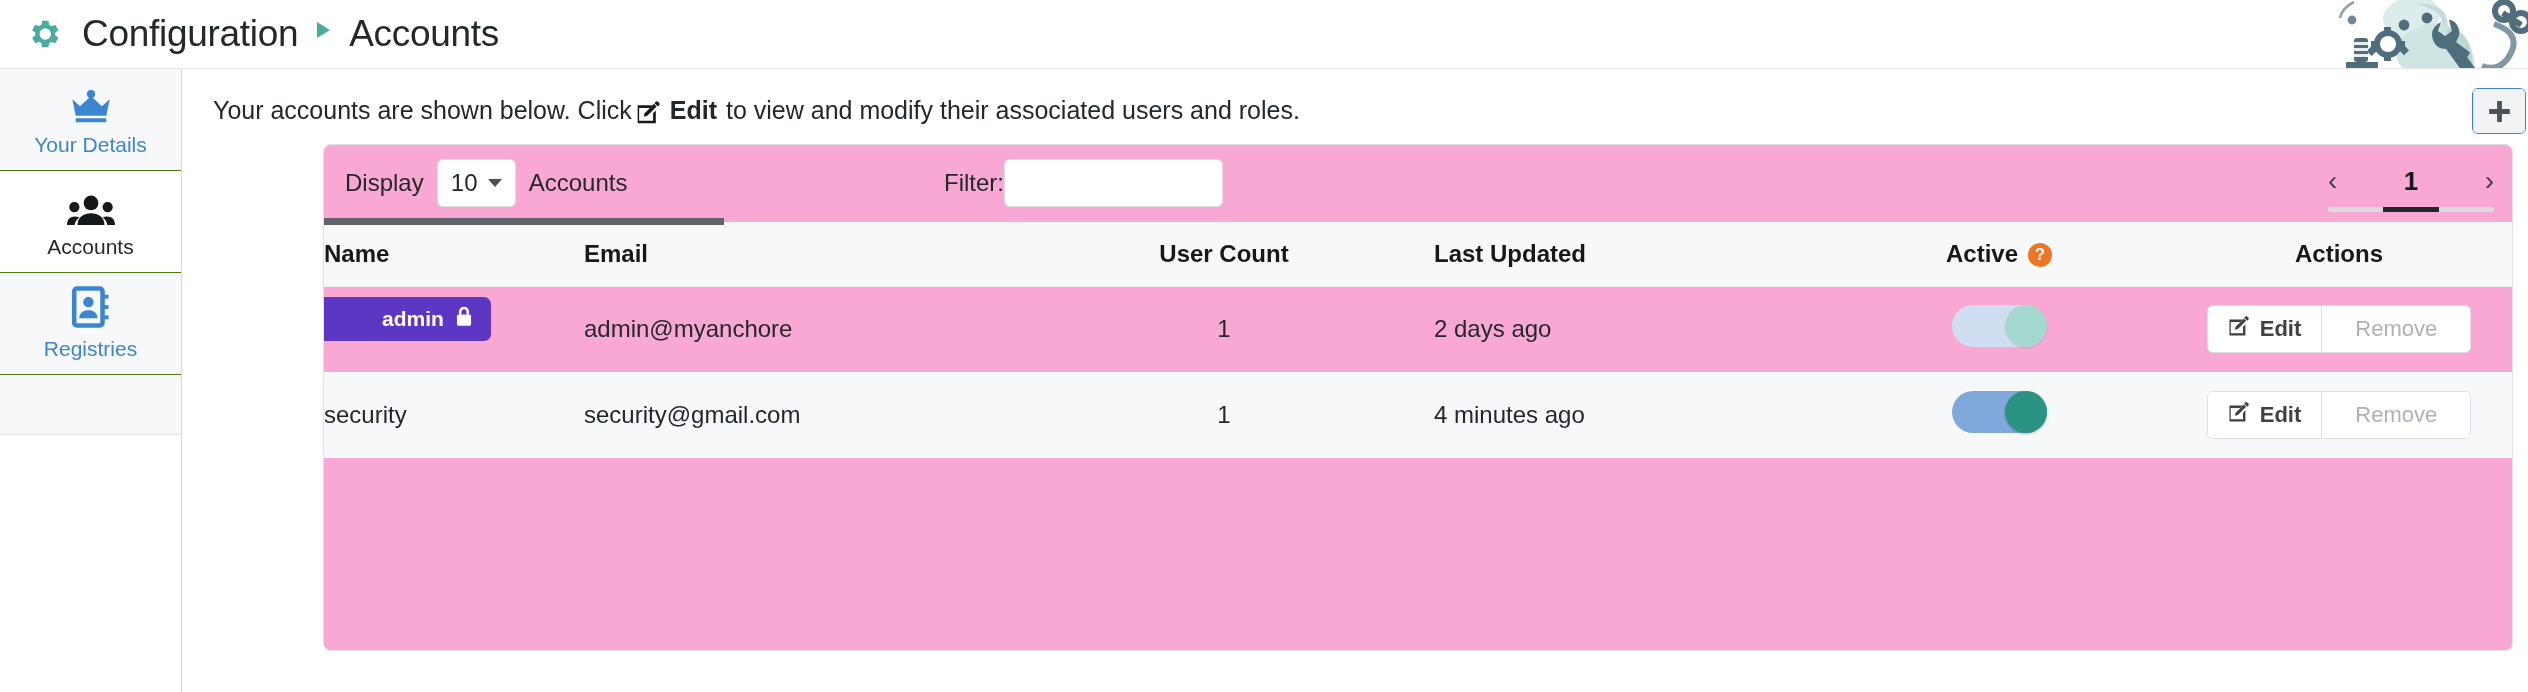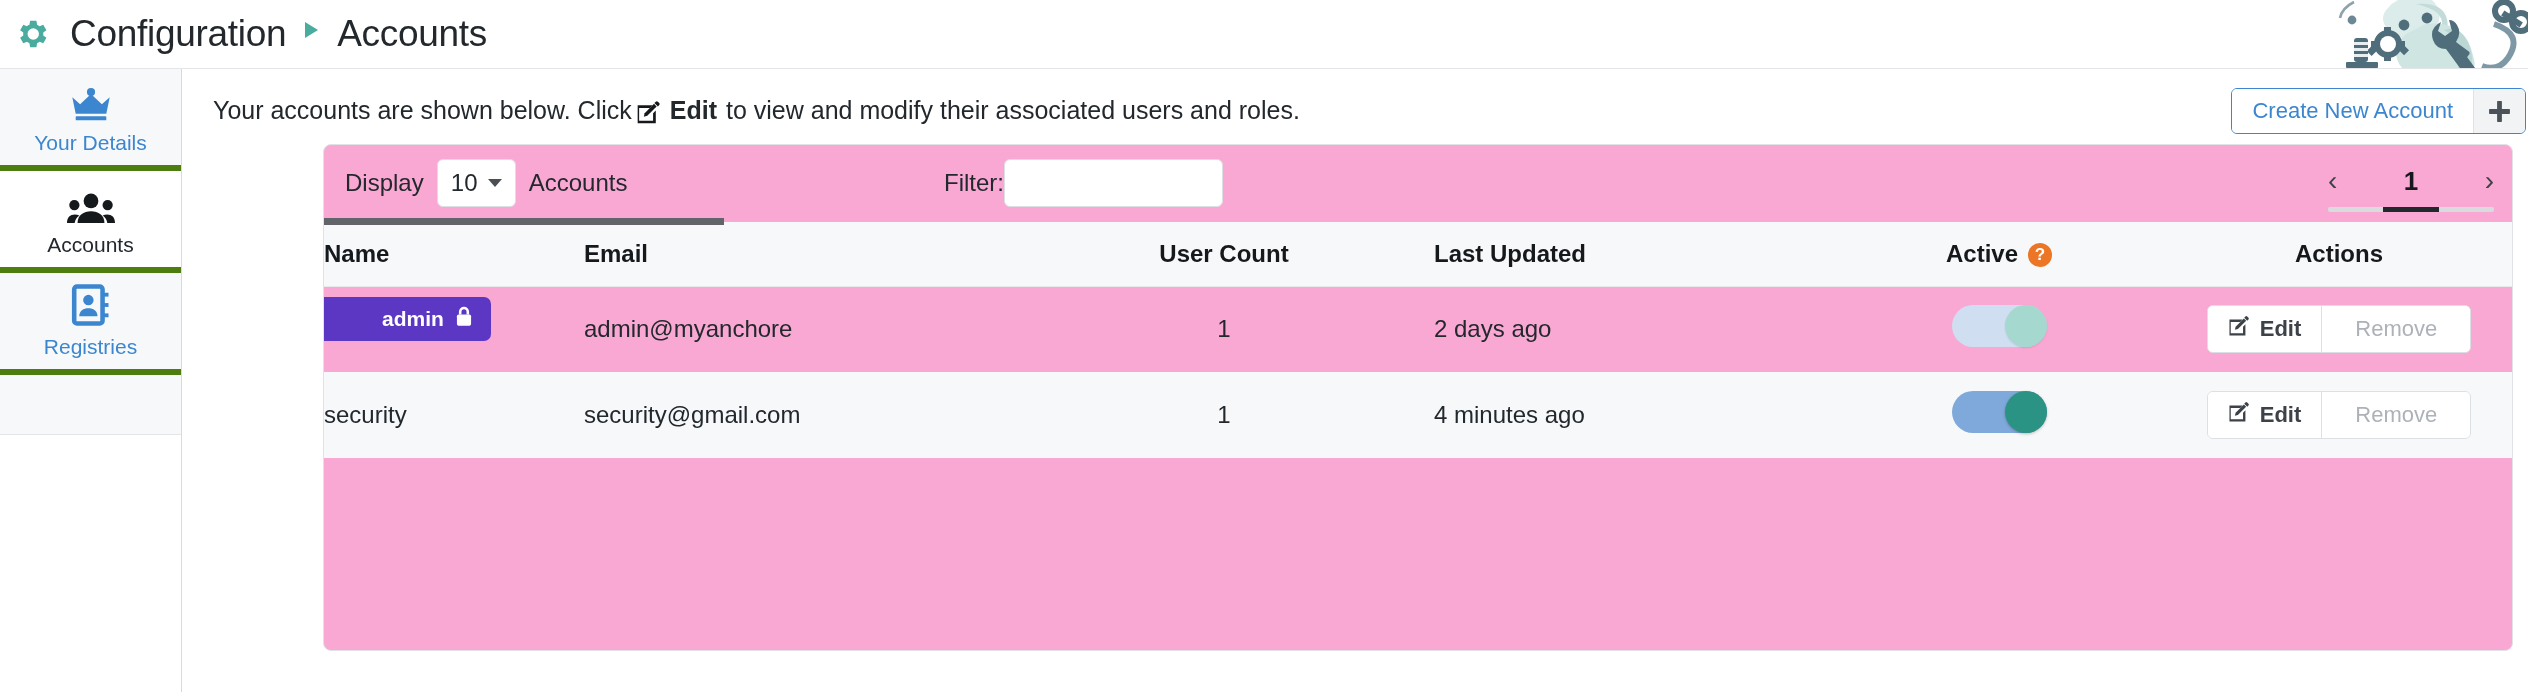--- a/index.html
+++ b/index.html
@@ -9,41 +9,41 @@
     background: #ffffff;
     font-family: "Liberation Sans", sans-serif;
     overflow: hidden;
   }
   #app { position: relative; width: 2528px; height: 692px; background: #fff; }
 
   
   .header {
     position: absolute; left: 0; top: 0; width: 2528px; height: 69px;
     background: #ffffff; border-bottom: 1px solid #e3e5e8;
-    display: flex; align-items: center; padding-left: 10px;
+    display: flex; align-items: center; padding-left: 22px;
   }
   .gear-wrap { width: 44px; height: 44px; display: flex; align-items: center; justify-content: center; }
   .breadcrumb { display: flex; align-items: baseline; margin-left: 16px; }
   .bc-text {
     font-size: 37px; color: #23282d; font-weight: 400; letter-spacing: -0.3px;
   }
   .bc-sep { margin: 0 17px; display: inline-flex; align-items: center; position: relative; top: -6px; }
 
   .robot { position: absolute; right: 0; top: 0; width: 252px; height: 68px; overflow: hidden; pointer-events: none; }
 
   
   .sidebar {
     position: absolute; left: 0; top: 69px; width: 182px; height: 623px;
     background: #ffffff; border-right: 1px solid #d7dade;
   }
   .side-item {
     width: 181px; height: 102px;
     display: flex; flex-direction: column; align-items: center; justify-content: center;
     gap: 9px; cursor: pointer;
-    border-bottom: 6px solid #4d7c0f;
+    border-bottom: 1px solid #4d7c0f;
     background: #ffffff;
   }
   .side-item.tinted { background: #f7f8fa; }
   .side-label { font-size: 21px; color: #3b86cf; }
   .side-label.dark { color: #23282d; }
   .side-icon { height: 42px; display: flex; align-items: flex-end; }
   .side-tail { width: 181px; height: 60px; background: #f7f8fa; border-bottom: 1px solid #e3e5e8; }
 
   
   .main { position: absolute; left: 182px; top: 69px; width: 2346px; height: 623px; background: #fff; }
@@ -275,21 +275,20 @@
             <path d="M3 7.6h10.4l2.6-2.6H1.6v17.4h17.4V10.1l-2.6 2.6v7.1H3z"></path>
             <path d="M22.3 2.9 21 1.6a1.4 1.4 0 00-2 0l-1.3 1.3 3.3 3.3 1.3-1.3a1.4 1.4 0 000-2z"></path>
             <path d="M8.3 12.7 7.5 16l3.3-.8 9-9-2.5-2.5z"></path>
           </svg>
         </span>
         <span class="strong">Edit</span>
         <span style="margin-left:9px">to view and modify their associated users and roles.</span>
       </div>
 
       <div class="create-btn">
-        <span class="lbl">Create New Account</span>
         <span class="plus">
           <svg width="25" height="25" viewBox="0 0 24 24" fill="#4c525a">
             <rect x="9.7" y="2" width="4.6" height="20" rx="0.6"></rect>
             <rect x="2" y="9.7" width="20" height="4.6" rx="0.6"></rect>
           </svg>
         </span>
       </div>
     </div>
 
     <div class="card">

